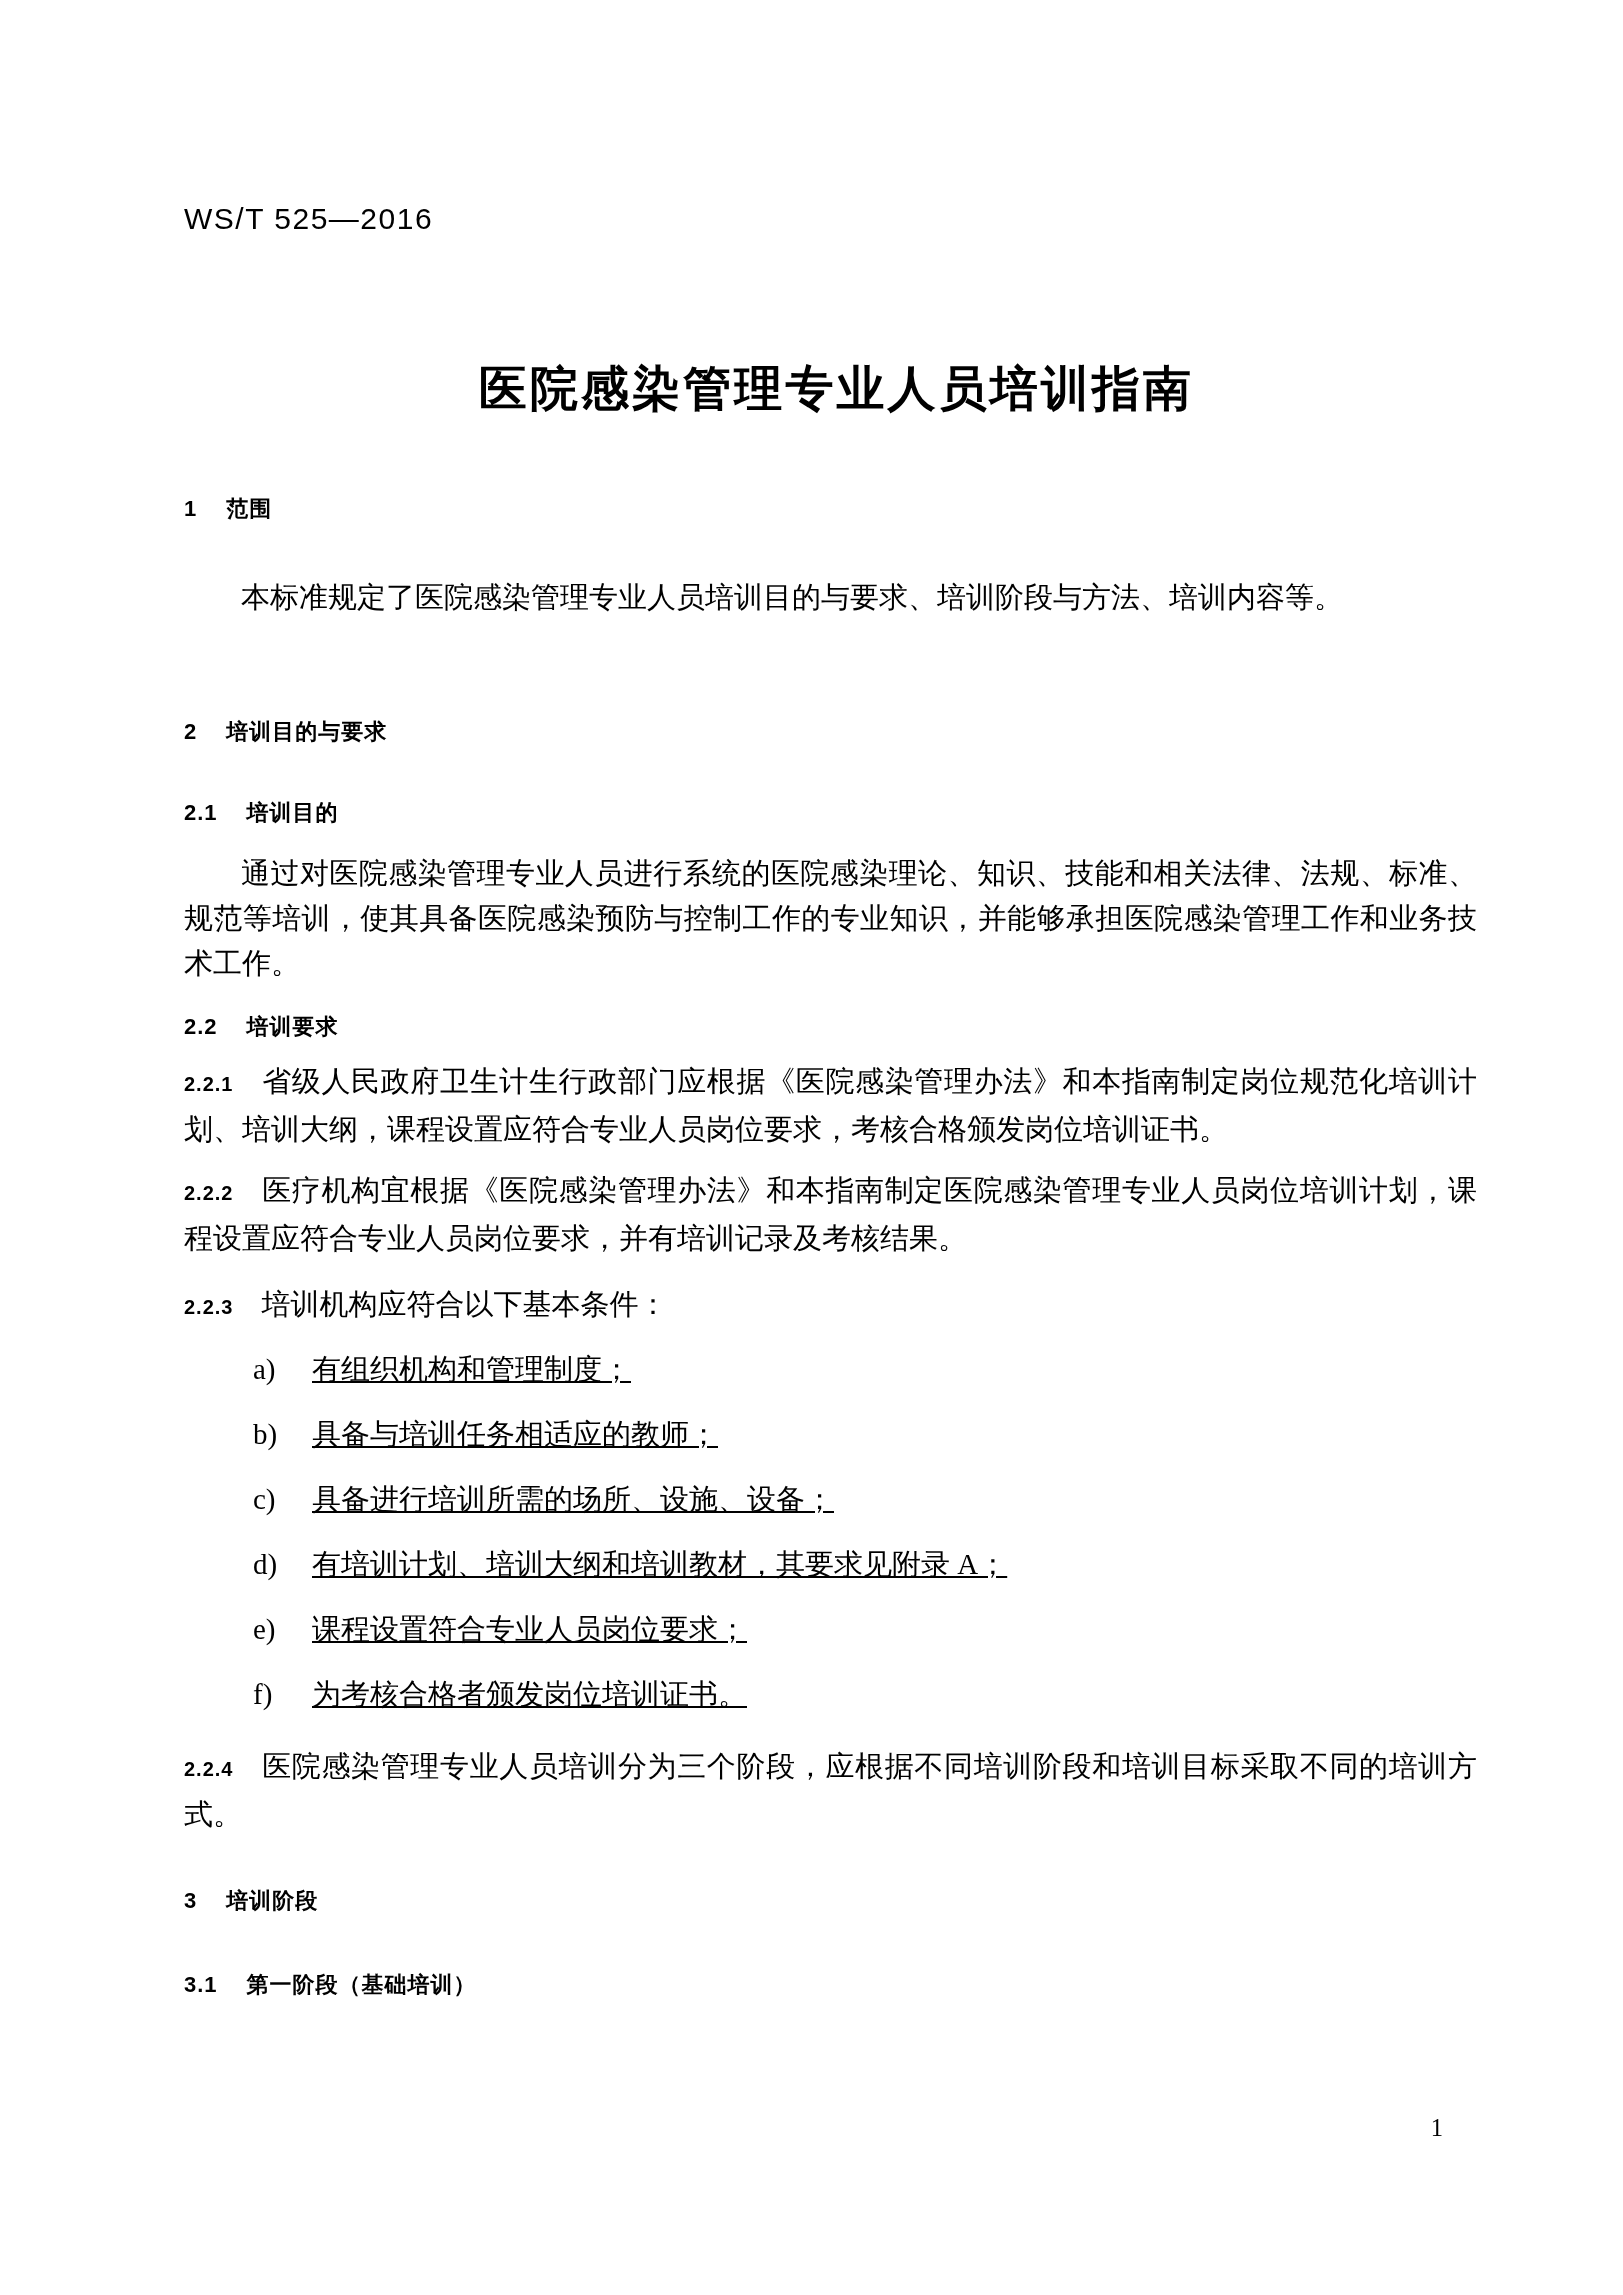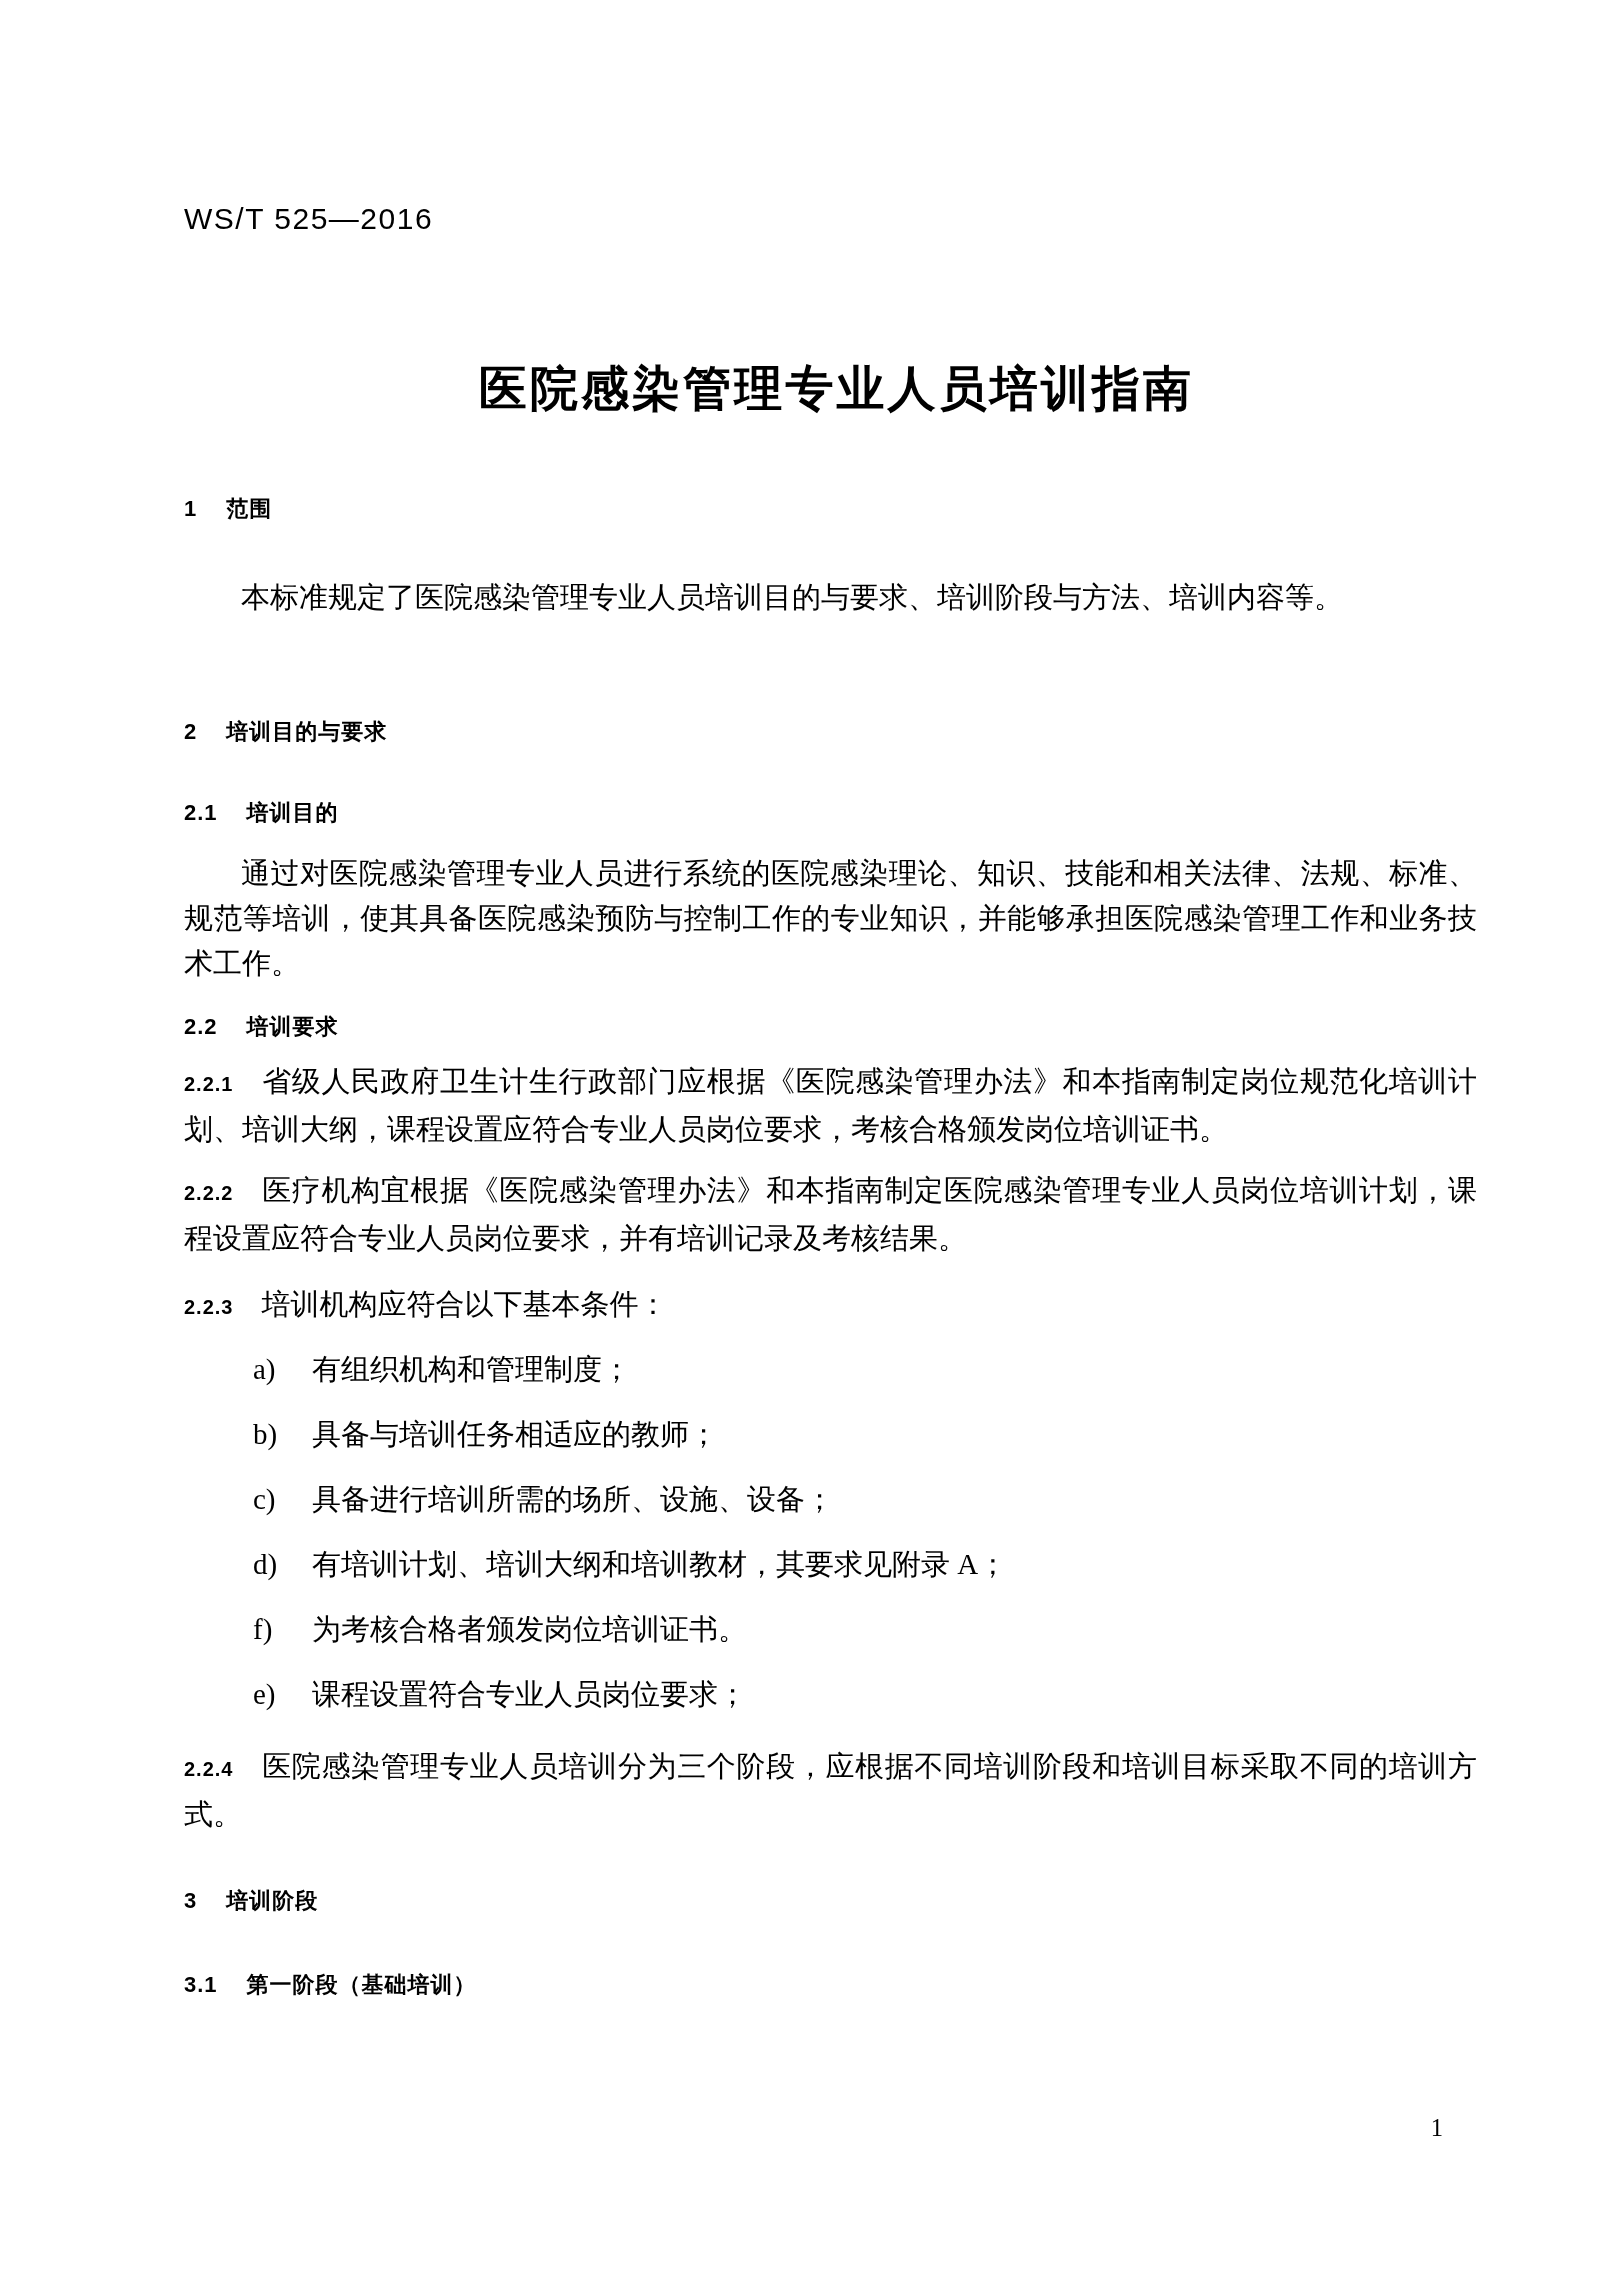--- a/index.html
+++ b/index.html
@@ -66,20 +66,21 @@
     letter-spacing: 1px;
     margin-right: 28px;
   }
   .items { }
   .item {
     font-size: 29px;
     line-height: 30px;
     margin-bottom: 35px;
     padding-left: 69px;
     text-align: justify;
+    text-decoration: underline;
   }
   .item .marker {
     display: inline-block;
     min-width: 31px;
     margin-right: 28px;
   }
   .page-num {
     position: absolute;
     top: 2115px;
     right: 180px;
@@ -139,24 +140,24 @@
     <div class="item">
       <span class="marker">b)</span><span>具备与培训任务相适应的教师；</span>
     </div>
     <div class="item">
       <span class="marker">c)</span><span>具备进行培训所需的场所、设施、设备；</span>
     </div>
     <div class="item">
       <span class="marker">d)</span><span>有培训计划、培训大纲和培训教材，其要求见附录 A；</span>
     </div>
     <div class="item">
-      <span class="marker">f)</span><span>为考核合格者颁发岗位培训证书。</span>
+      <span class="marker">e)</span><span>课程设置符合专业人员岗位要求；</span>
     </div>
     <div class="item">
-      <span class="marker">e)</span><span>课程设置符合专业人员岗位要求；</span>
+      <span class="marker">f)</span><span>为考核合格者颁发岗位培训证书。</span>
     </div>
   </div>
 
   <div class="abs body-para" style="top:1744px">
     <span class="clause-num">2.2.4</span><span>医院感染管理专业人员培训分为三个阶段，应根据不同培训阶段和培训目标采取不同的培训方式。</span>
   </div>
 
   <div class="abs h-sec" style="top:1885px">
     <span class="sec-num">3</span><span>培训阶段</span>
   </div>

